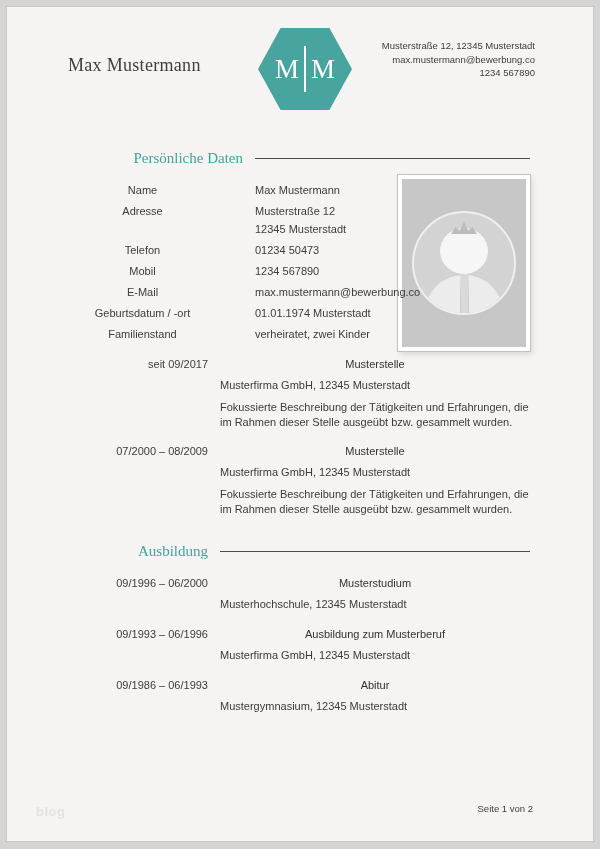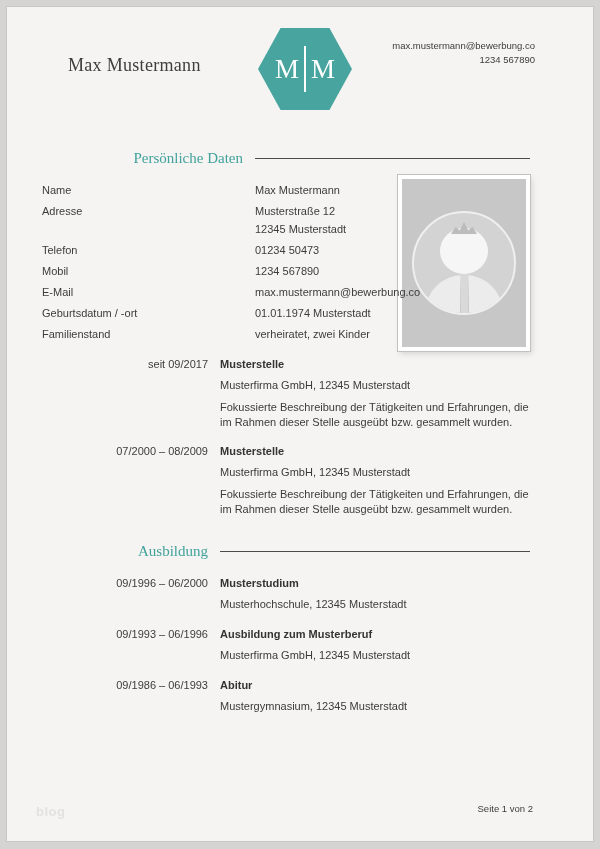--- a/index.html
+++ b/index.html
@@ -123,34 +123,34 @@
   .sec-rule { border-top: 1px solid #4c4c4c; height: 0; }
 
   .sec-personal { margin-bottom: 17px; padding-left: 35px; }
   .row {
     display: grid;
     grid-template-columns: 201px 1fr;
     column-gap: 12px;
     font-size: 11px; line-height: 13px;
     margin-bottom: 8px;
   }
-  .row .lbl { text-align: left; color: #3c3c3c; }
+  .row .lbl { text-align: center; color: #3c3c3c; }
   .row .val { color: #3c3c3c; }
   .row .val .line2 { margin-top: 5px; }
 
   .sec-block { margin-bottom: 18px; }
   .entry {
     display: grid;
     grid-template-columns: 201px 1fr;
     column-gap: 12px;
     font-size: 11px; line-height: 13px;
     margin-bottom: 9px;
   }
   .entry .date { text-align: right; color: #3c3c3c; }
-  .entry .etitle { font-weight: 700; color: #333333; margin-bottom: 8px; }
+  .entry .etitle { font-weight: 400; color: #333333; margin-bottom: 8px; text-align: center; }
   .entry .ecompany { margin-bottom: 8px; }
   .entry .edesc { line-height: 15px; max-width: 330px; margin-bottom: 6px; }
 
   
   .watermark {
     position: absolute;
     left: 29px; bottom: 22px;
     font-size: 13px; font-weight: 700;
     letter-spacing: 0.5px;
     color: #e3e2e0;
@@ -170,20 +170,21 @@
 
   <div class="person-name">Max Mustermann</div>
 
   <div class="hexagon">
     <span class="mono">M</span>
     <span class="mono-bar"></span>
     <span class="mono">M</span>
   </div>
 
   <div class="contact">
+    <div>Musterstraße 12, 12345 Musterstadt</div>
     <div>max.mustermann@bewerbung.co</div>
     <div>1234 567890</div>
   </div>
 
   <div class="photo">
     <div class="photo-inner">
       <div class="silhouette">
         <div class="sil-shoulders"></div>
         <div class="sil-tie"></div>
         <div class="sil-head"></div>

